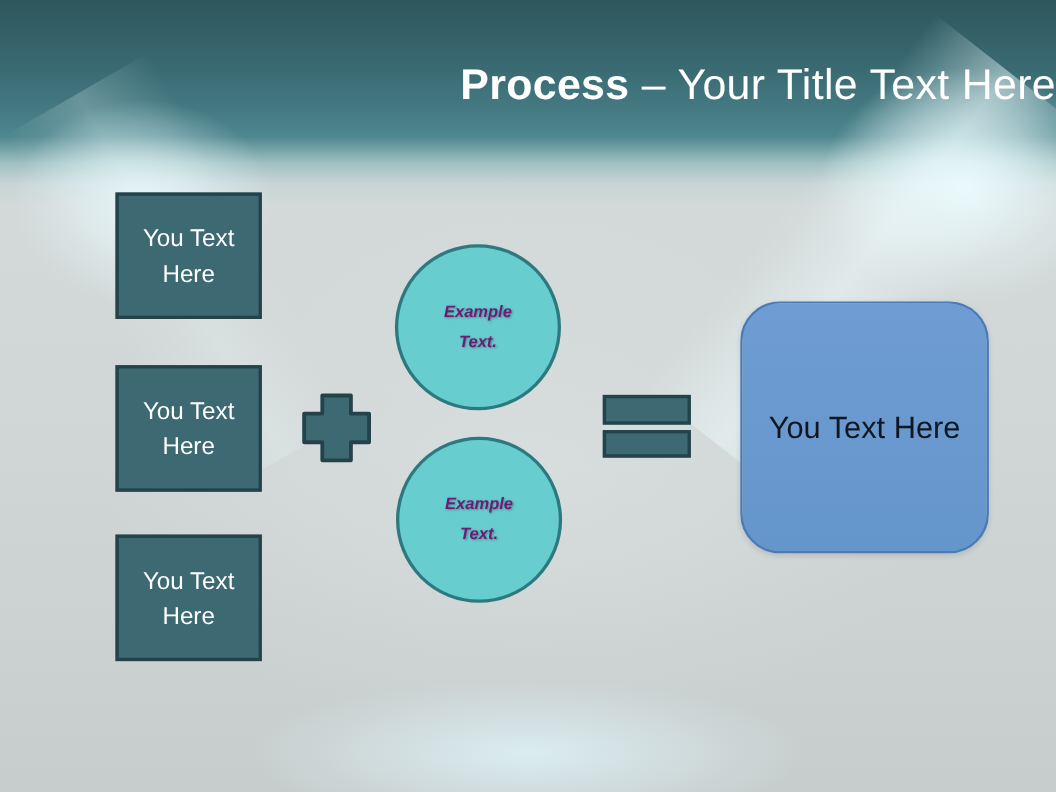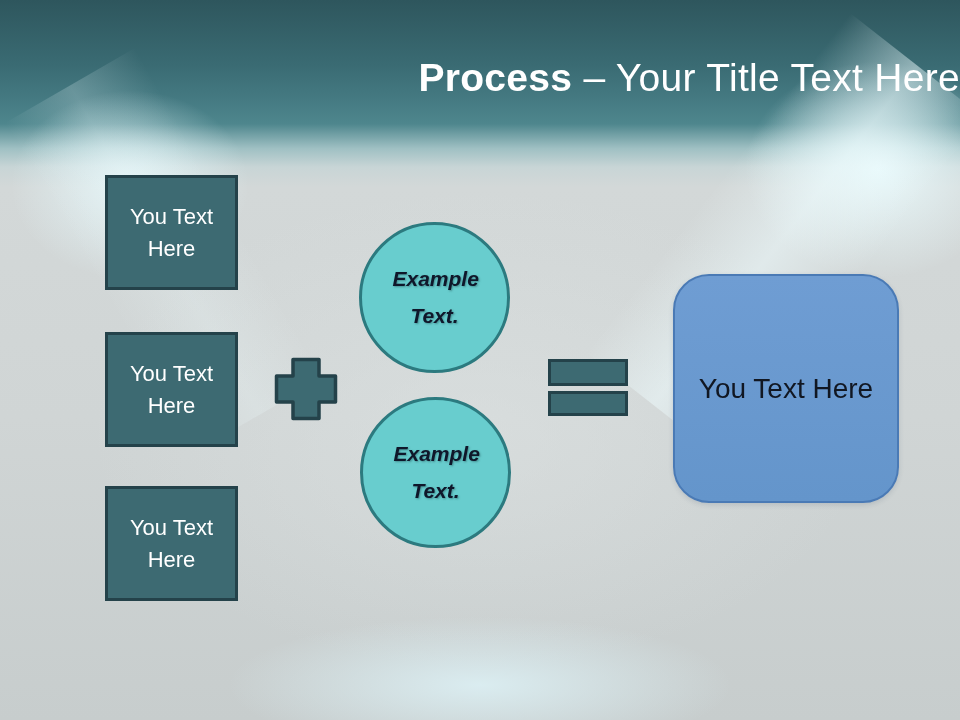--- a/index.html
+++ b/index.html
@@ -64,22 +64,22 @@
 
   .plus-svg { position: absolute; left: 273px; top: 356px; }
 
   .circle {
     position: absolute;
     width: 151px; height: 151px;
     box-sizing: border-box;
     border-radius: 50%;
     background: #68cdce;
     border: 3px solid #2c7a7f;
-    color: #0f172a;
-    font-size: 21px;
+    color: #701a75;
+    font-size: 15px;
     font-weight: bold;
     font-style: italic;
     line-height: 1.75;
     display: flex; align-items: center; justify-content: center;
     text-align: center;
     text-shadow: 1px 1px 2px rgba(35,85,90,0.5);
   }
   .circle span { width: 84px; display: inline-block; }
   .circle-1 { left: 359px; top: 222px; }
   .circle-2 { left: 360px; top: 397px; }

